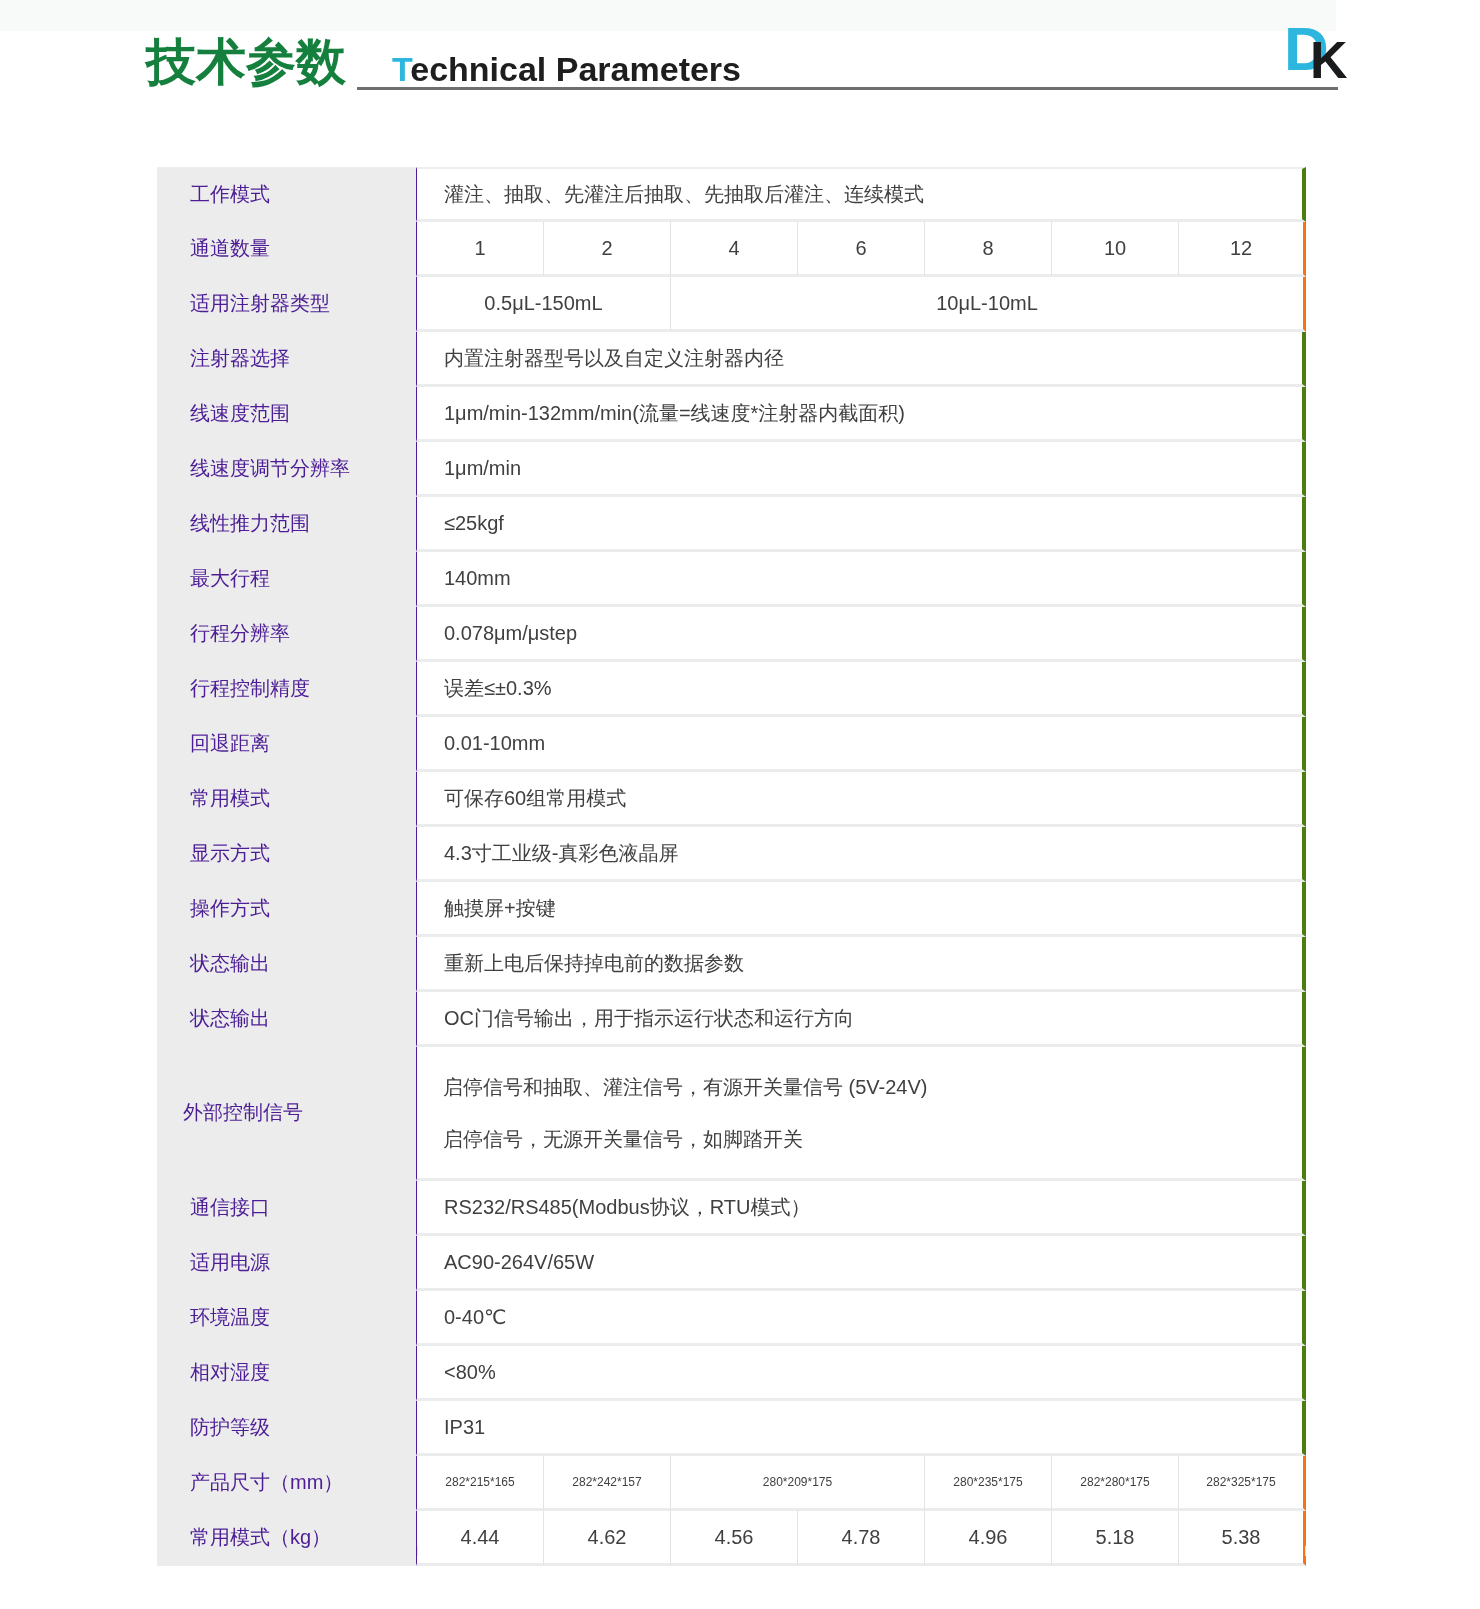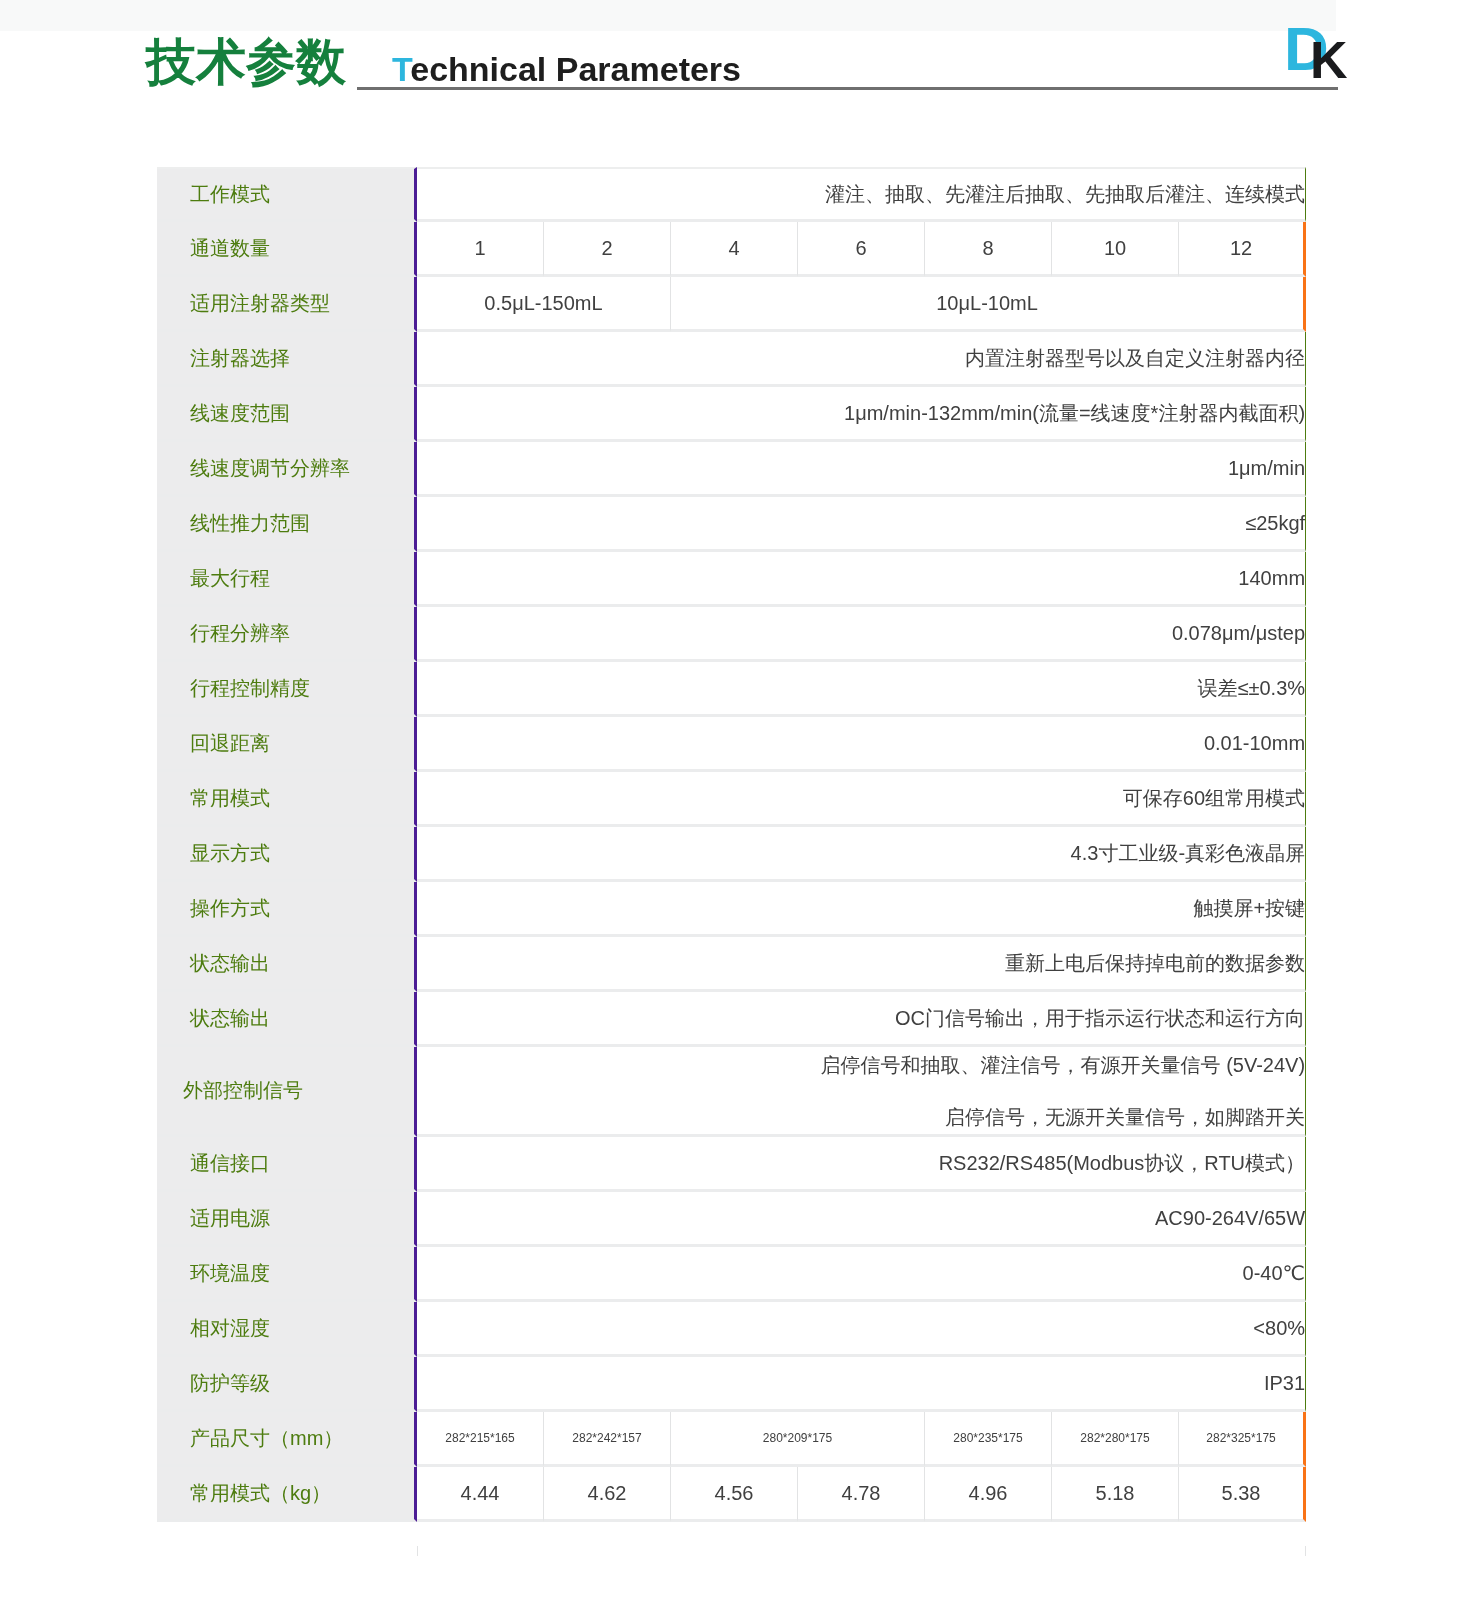--- a/index.html
+++ b/index.html
@@ -41,27 +41,27 @@
     border-collapse:separate; border-spacing:0; table-layout:fixed;
   }
   .spec td {
     height:55px; background:#ffffff;
     border-bottom:3px solid #ebeced;
     font-size:20px; color:#404040; vertical-align:middle;
     white-space:nowrap; overflow:hidden;
   }
   .spec tr:first-child td { border-top:2px solid #edeeee; }
   .spec td.lbl {
-    background:#ececed; border-right:3px solid #4c1d95;
-    padding-left:33px; text-align:left; color:#4d7c0f;
-  }
-  .spec td.val { padding-left:27px; text-align:right; border-right:1px solid #4d7c0f; }
+    background:#ececed; border-right:1px solid #4c1d95;
+    padding-left:33px; text-align:left; color:#4c1d95;
+  }
+  .spec td.val { padding-left:27px; text-align:left; border-right:4px solid #4d7c0f; }
   .spec td.c { text-align:center; border-right:1px solid #e2e3e4; }
   .spec td.c.last { border-right:3px solid #f97316; }
-  .spec tr.row-double td { height:90px;padding-left:26px; }
+  .spec tr.row-double td { height:134px;padding-left:26px; }
   .spec tr.row-dims td.c { font-size:12px; }
   .dline { line-height:1.2; }
   .dline + .dline { margin-top:28px; }
   .sliver-line {
     position:absolute; top:1546px; width:1px; height:10px; background:#e2e3e4;
   }
 </style>
 </head>
 <body>
 

